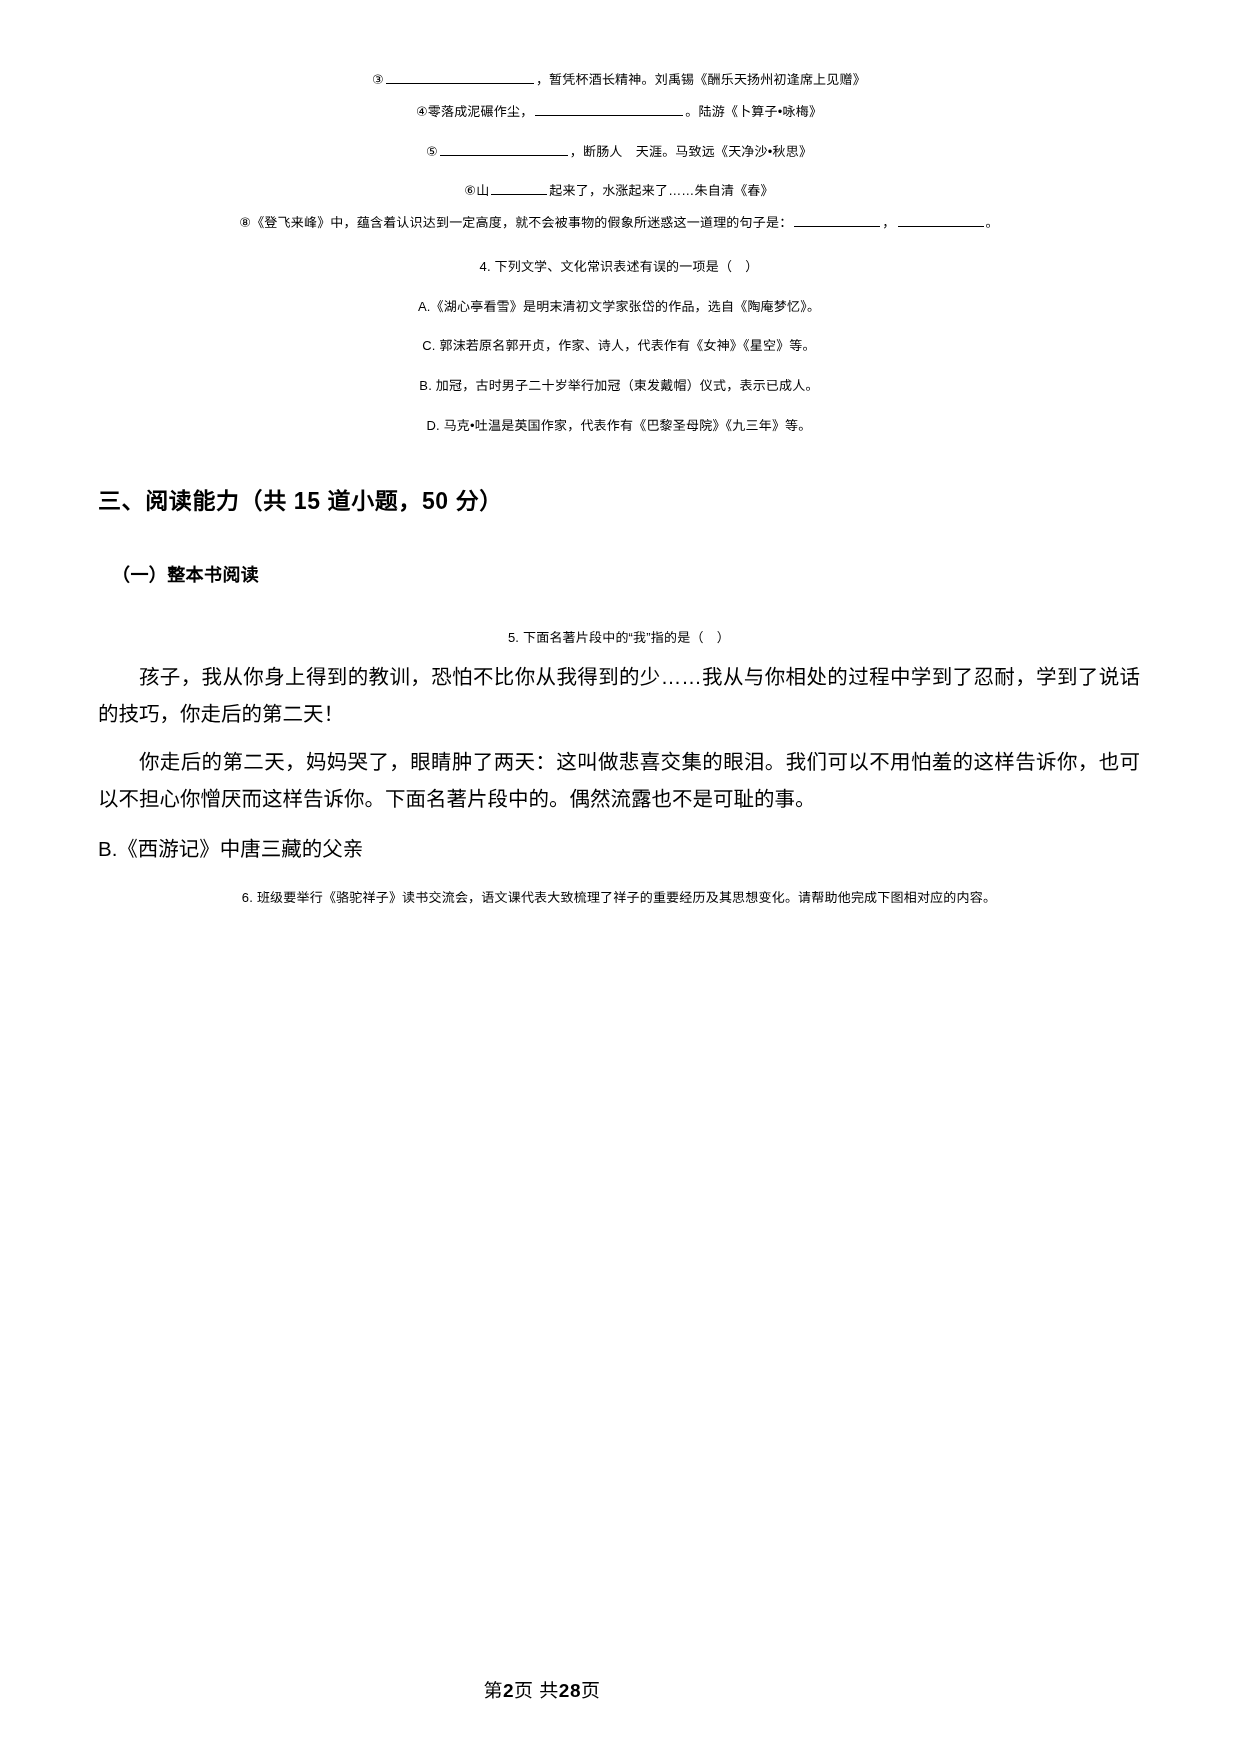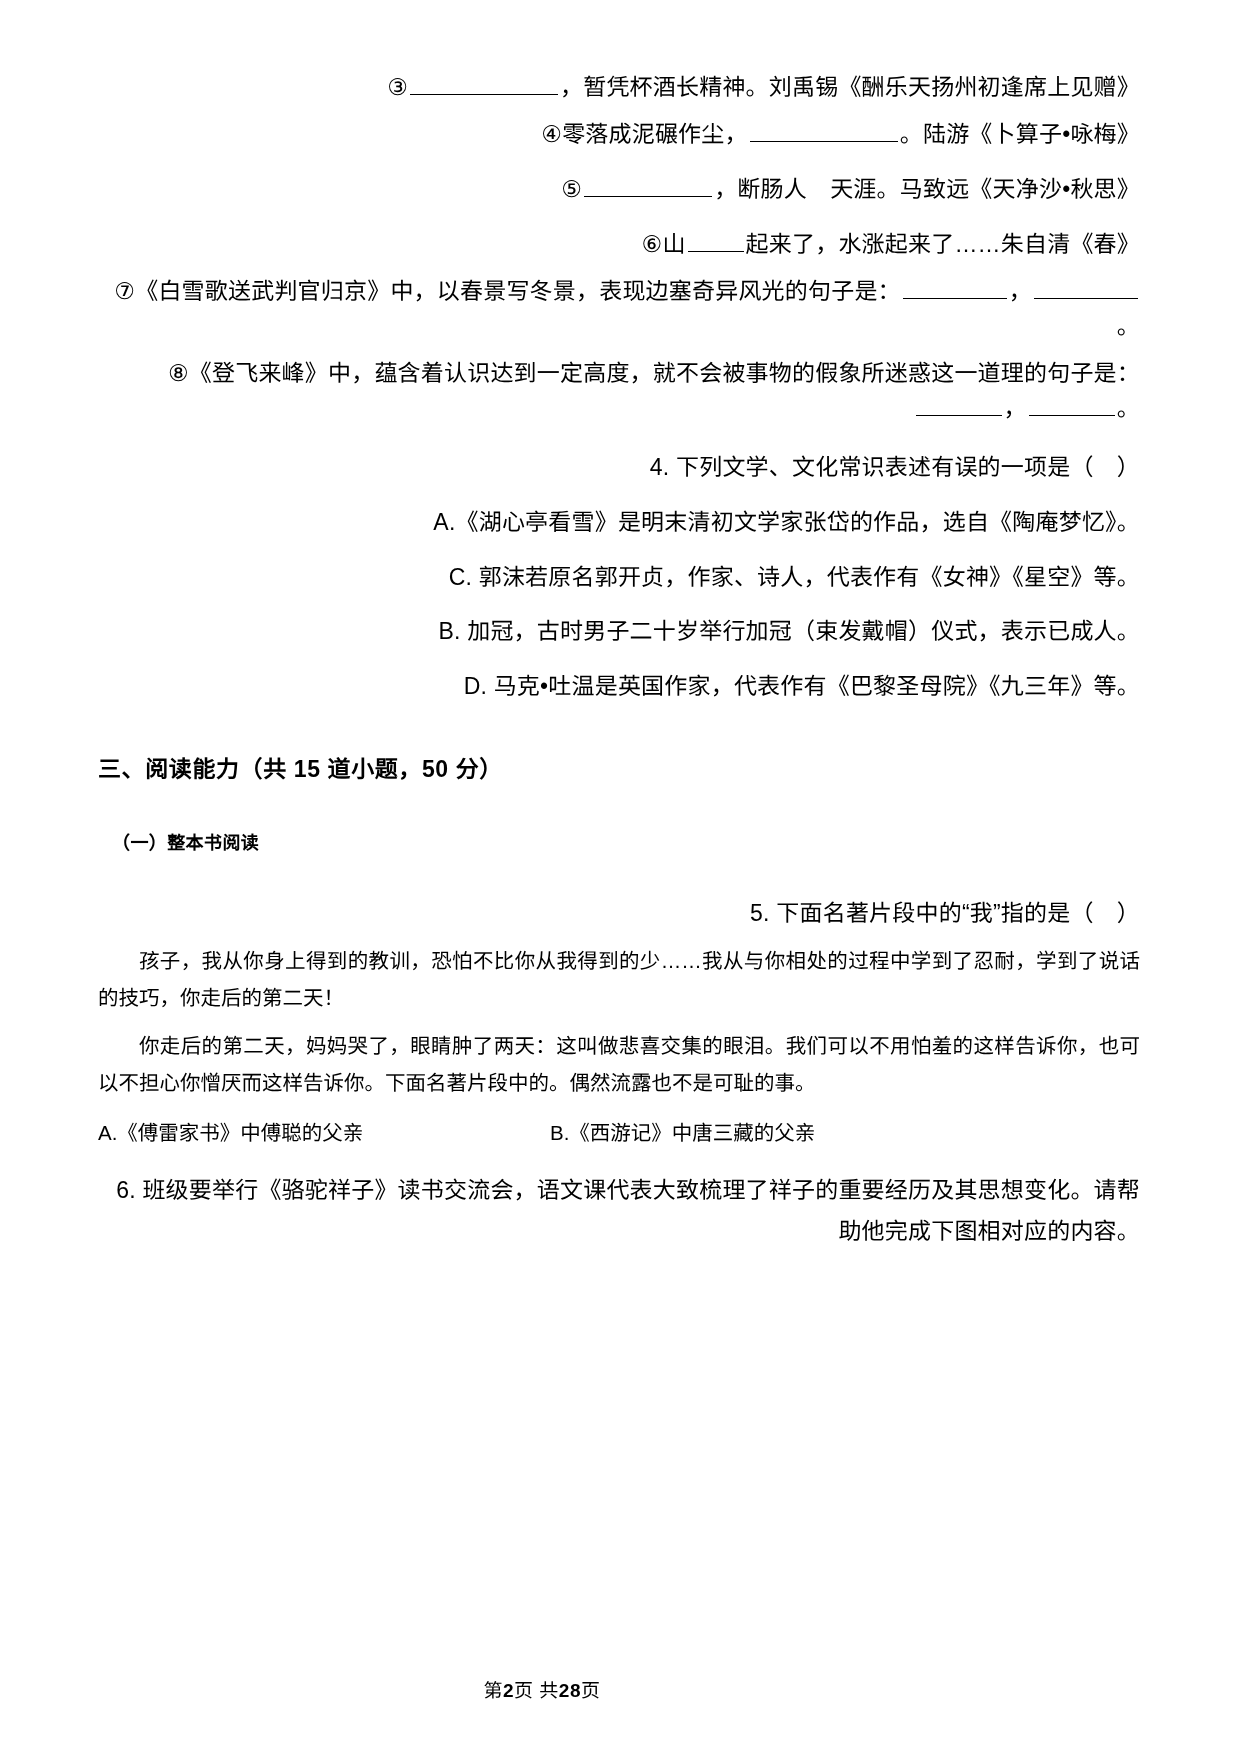--- a/index.html
+++ b/index.html
@@ -23,25 +23,25 @@
     height: 1754px;
     box-sizing: border-box;
     padding: 70px 100px 0 98px;
   }
   .content {
     width: 1042px;
   }
 
   
   .ln {
-    font-size: 23px;
+    font-size: 13px;
     line-height: 1.52;
     letter-spacing: 0.2px;
     margin: 0 0 20px 0;
-    text-align: right;
+    text-align: center;
     white-space: normal;
     word-break: break-all;
   }
   .ln.tight { margin-bottom: 12px; }
   .ln.tighter { margin-bottom: 6px; }
 
   
   .blank {
     display: inline-block;
     border-bottom: 1.5px solid #000;
@@ -117,43 +117,39 @@
     </p>
 
     <p class="ln">
       <span>⑤</span><span class="blank b-lg"></span><span>，断肠人　天涯。马致远《天净沙•秋思》</span>
     </p>
 
     <p class="ln tight">
       <span>⑥</span><span>山</span><span class="blank b-xs"></span><span>起来了，水涨起来了……朱自清《春》</span>
     </p>
 
-    <p class="ln tight">
-      <span>⑦</span><span>《白雪歌送武判官归京》中，以春景写冬景，表现边塞奇异风光的句子是：</span><span class="blank b-md"></span><span>，</span><span class="blank b-md"></span><span>。</span>
-    </p>
 
     <p class="ln tighter">
       <span>⑧</span><span>《登飞来峰》中，蕴含着认识达到一定高度，就不会被事物的假象所迷惑这一道理的句子是：</span><span class="blank b-sm"></span><span>，</span><span class="blank b-sm"></span><span>。</span>
     </p>
 
     <p class="ln" style="margin-top:24px;">4. 下列文学、文化常识表述有误的一项是（　）</p>
     <p class="ln">A.《湖心亭看雪》是明末清初文学家张岱的作品，选自《陶庵梦忆》。</p>
     <p class="ln">C. 郭沫若原名郭开贞，作家、诗人，代表作有《女神》《星空》等。</p>
     <p class="ln">B. 加冠，古时男子二十岁举行加冠（束发戴帽）仪式，表示已成人。</p>
     <p class="ln">D. 马克•吐温是英国作家，代表作有《巴黎圣母院》《九三年》等。</p>
 
     <h2 class="sec-head">三、阅读能力（共 15 道小题，50 分）</h2>
     <h3 class="sub-head">（一）整本书阅读</h3>
 
     <p class="ln tight">5. 下面名著片段中的“我”指的是（　）</p>
     <p class="para">孩子，我从你身上得到的教训，恐怕不比你从我得到的少……我从与你相处的过程中学到了忍耐，学到了说话的技巧，你走后的第二天！</p>
     <p class="para" style="margin-bottom:16px;">你走后的第二天，妈妈哭了，眼睛肿了两天：这叫做悲喜交集的眼泪。我们可以不用怕羞的这样告诉你，也可以不担心你憎厌而这样告诉你。下面名著片段中的。偶然流露也不是可耻的事。</p>
 
     <div class="opt-row">
-      <div class="col-a">A.《傅雷家书》中傅聪的父亲</div>
       <div class="col-b">B.《西游记》中唐三藏的父亲</div>
     </div>
 
     <p class="ln" style="line-height:1.78;">6. 班级要举行《骆驼祥子》读书交流会，语文课代表大致梳理了祥子的重要经历及其思想变化。请帮助他完成下图相对应的内容。</p>
 
   </div>
 
   <div class="footer">
     <span>第</span><b>2</b><span>页 共</span><b>28</b><span>页</span>
   </div>

